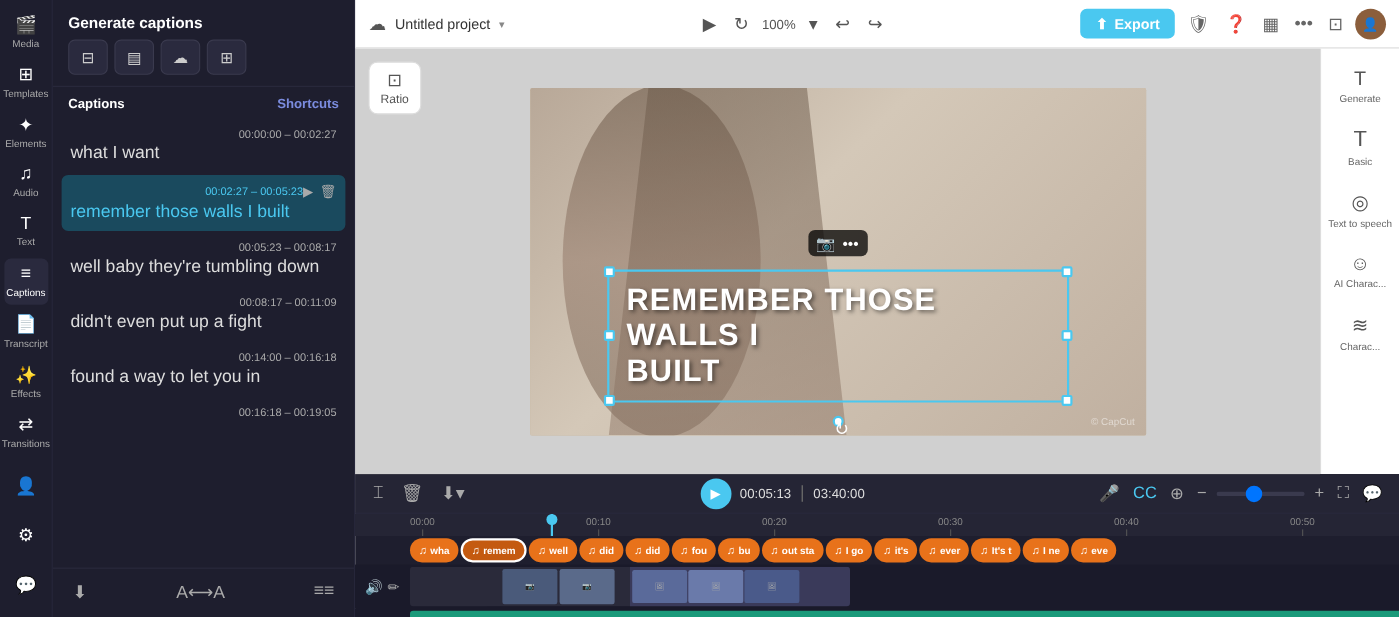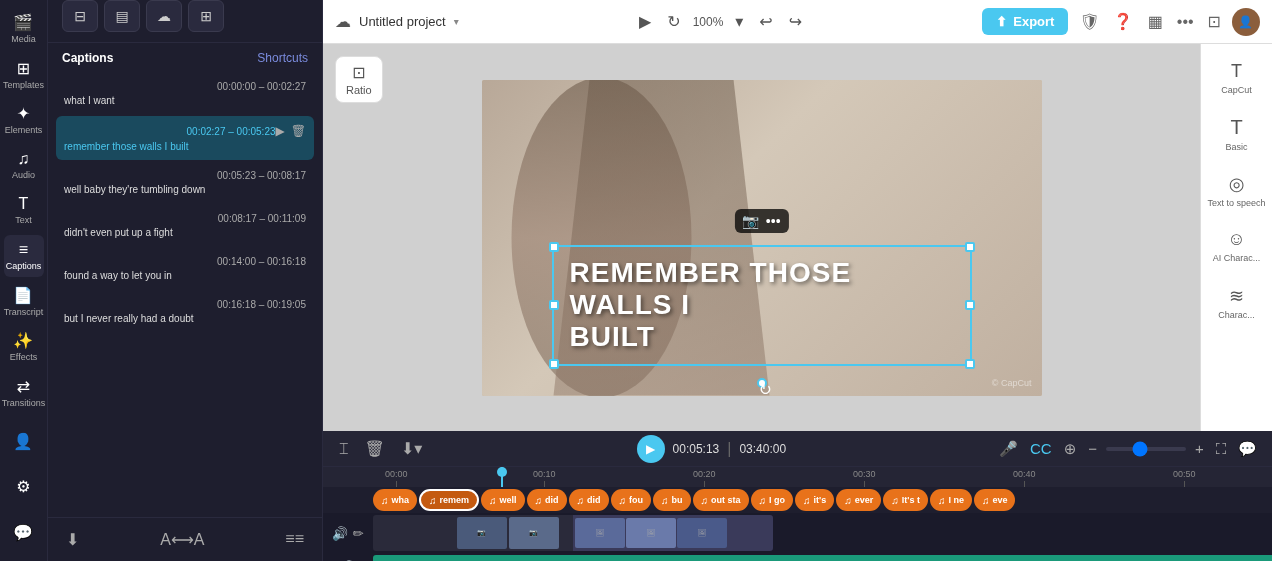--- a/index.html
+++ b/index.html
@@ -27,34 +27,34 @@
     .caption-tools {
       display: flex; gap: 6px; padding: 0 14px 10px; border-bottom: 1px solid #2a2a3e;
     }
     .caption-tool-btn {
       width: 36px; height: 32px; background: #2a2a3e; border: 1px solid #3a3a4e; border-radius: 6px; display: flex; align-items: center; justify-content: center; cursor: pointer; font-size: 14px; color: #ccc;
     }
     .captions-list-header {
       display: flex; justify-content: space-between; align-items: center; padding: 8px 14px; font-size: 12px;
     }
     .captions-list-header .col-captions { font-weight: 600; color: #fff; }
-    .captions-list-header .col-shortcuts { color: #7b8cde; cursor: pointer; }
+    .captions-list-header .col-shortcuts { color: #7b8cde; cursor: pointer; font-weight: bold; }
     .captions-list {
       flex: 1; overflow-y: auto; padding: 0 8px;
     }
     .captions-list::-webkit-scrollbar { width: 4px; }
     .captions-list::-webkit-scrollbar-track { background: transparent; }
     .captions-list::-webkit-scrollbar-thumb { background: #3a3a4e; border-radius: 2px; }
     .caption-item {
       padding: 8px; border-radius: 6px; margin-bottom: 2px; cursor: pointer;
     }
     .caption-item.active { background: #1a4a5e; }
     .caption-item .time { font-size: 10px; color: #aaa; margin-bottom: 3px; display: flex; justify-content: flex-end; align-items: center; }
     .caption-item.active .time { color: #4ac8f0; }
-    .caption-item .text { font-size: 10px; color: #ddd; }
+    .caption-item .text { font-size: 16px; color: #ddd; }
     .caption-item.active .text { color: #4ac8f0; }
     .caption-item-actions { display: flex; gap: 6px; }
     .caption-item-actions span { font-size: 12px; cursor: pointer; color: #aaa; }
     .caption-panel-bottom {
       padding: 8px 14px; display: flex; justify-content: space-between; border-top: 1px solid #2a2a3e;
     }
     .bottom-icon-btn { font-size: 16px; cursor: pointer; color: #aaa; padding: 4px; }
 
     
     .main-area {
@@ -292,20 +292,21 @@
   </div>
   <div class="sidebar-icon-item">
     <span class="icon-sym">⚙</span>
   </div>
   <div class="sidebar-icon-item">
     <span class="icon-sym">💬</span>
   </div>
 </div>
 
 <div class="caption-panel">
+  <div class="caption-panel-header">Generate captions</div>
   <div class="caption-tools">
     <div class="caption-tool-btn">⊟</div>
     <div class="caption-tool-btn">▤</div>
     <div class="caption-tool-btn">☁</div>
     <div class="caption-tool-btn">⊞</div>
   </div>
   <div class="captions-list-header">
     <span class="col-captions">Captions</span>
     <span class="col-shortcuts">Shortcuts</span>
   </div>
@@ -341,21 +342,20 @@
     <div class="caption-item">
       <div class="time">
           <span>00:14:00 – 00:16:18</span>
         </div>
       <div class="text">found a way to let you in</div>
     </div>
     <div class="caption-item">
       <div class="time">
           <span>00:16:18 – 00:19:05</span>
         </div>
-      <div class="text">but I never really had a doubt</div>
     </div>
   </div>
   <div class="caption-panel-bottom">
     <span class="bottom-icon-btn">⬇</span>
     <span class="bottom-icon-btn">A⟷A</span>
     <span class="bottom-icon-btn">≡≡</span>
   </div>
 </div>
 
 <div class="main-area">
@@ -420,21 +420,21 @@
 BUILT</div>
           </div>
         </div>
         <div class="capcutbrand">© CapCut</div>
       </div>
     </div>
 
     <div class="right-panel">
       <div class="right-panel-item">
         <span class="rp-icon">T</span>
-        <span class="rp-label">CapCut</span>
+        <span class="rp-label">Generate</span>
       </div>
       <div class="right-panel-item">
         <span class="rp-icon" style="font-size:20px;color:#555;">T</span>
         <span class="rp-label">Basic</span>
       </div>
       <div class="right-panel-item">
         <span class="rp-icon">◎</span>
         <span class="rp-label">Text to speech</span>
       </div>
       <div class="right-panel-item">
@@ -471,21 +471,21 @@
         <span class="tl-icon-btn">💬</span>
       </div>
     </div>
 
     <div class="timeline-scroll">
       <div class="timeline-content">
 
         <div class="timeline-ruler">
           <div style="width:50px;flex-shrink:0;"></div>
           <div style="position:relative;flex:1;height:20px;">
-            <div class="ruler-tick" style="left:12px;">
+            <div class="ruler-tick" style="left:0px;">
               <span class="tick-label">00:00</span>
               <div class="tick-line"></div>
             </div>
             <div class="ruler-tick" style="left:160px;">
               <span class="tick-label">00:10</span>
               <div class="tick-line"></div>
             </div>
             <div class="ruler-tick" style="left:320px;">
               <span class="tick-label">00:20</span>
               <div class="tick-line"></div>

